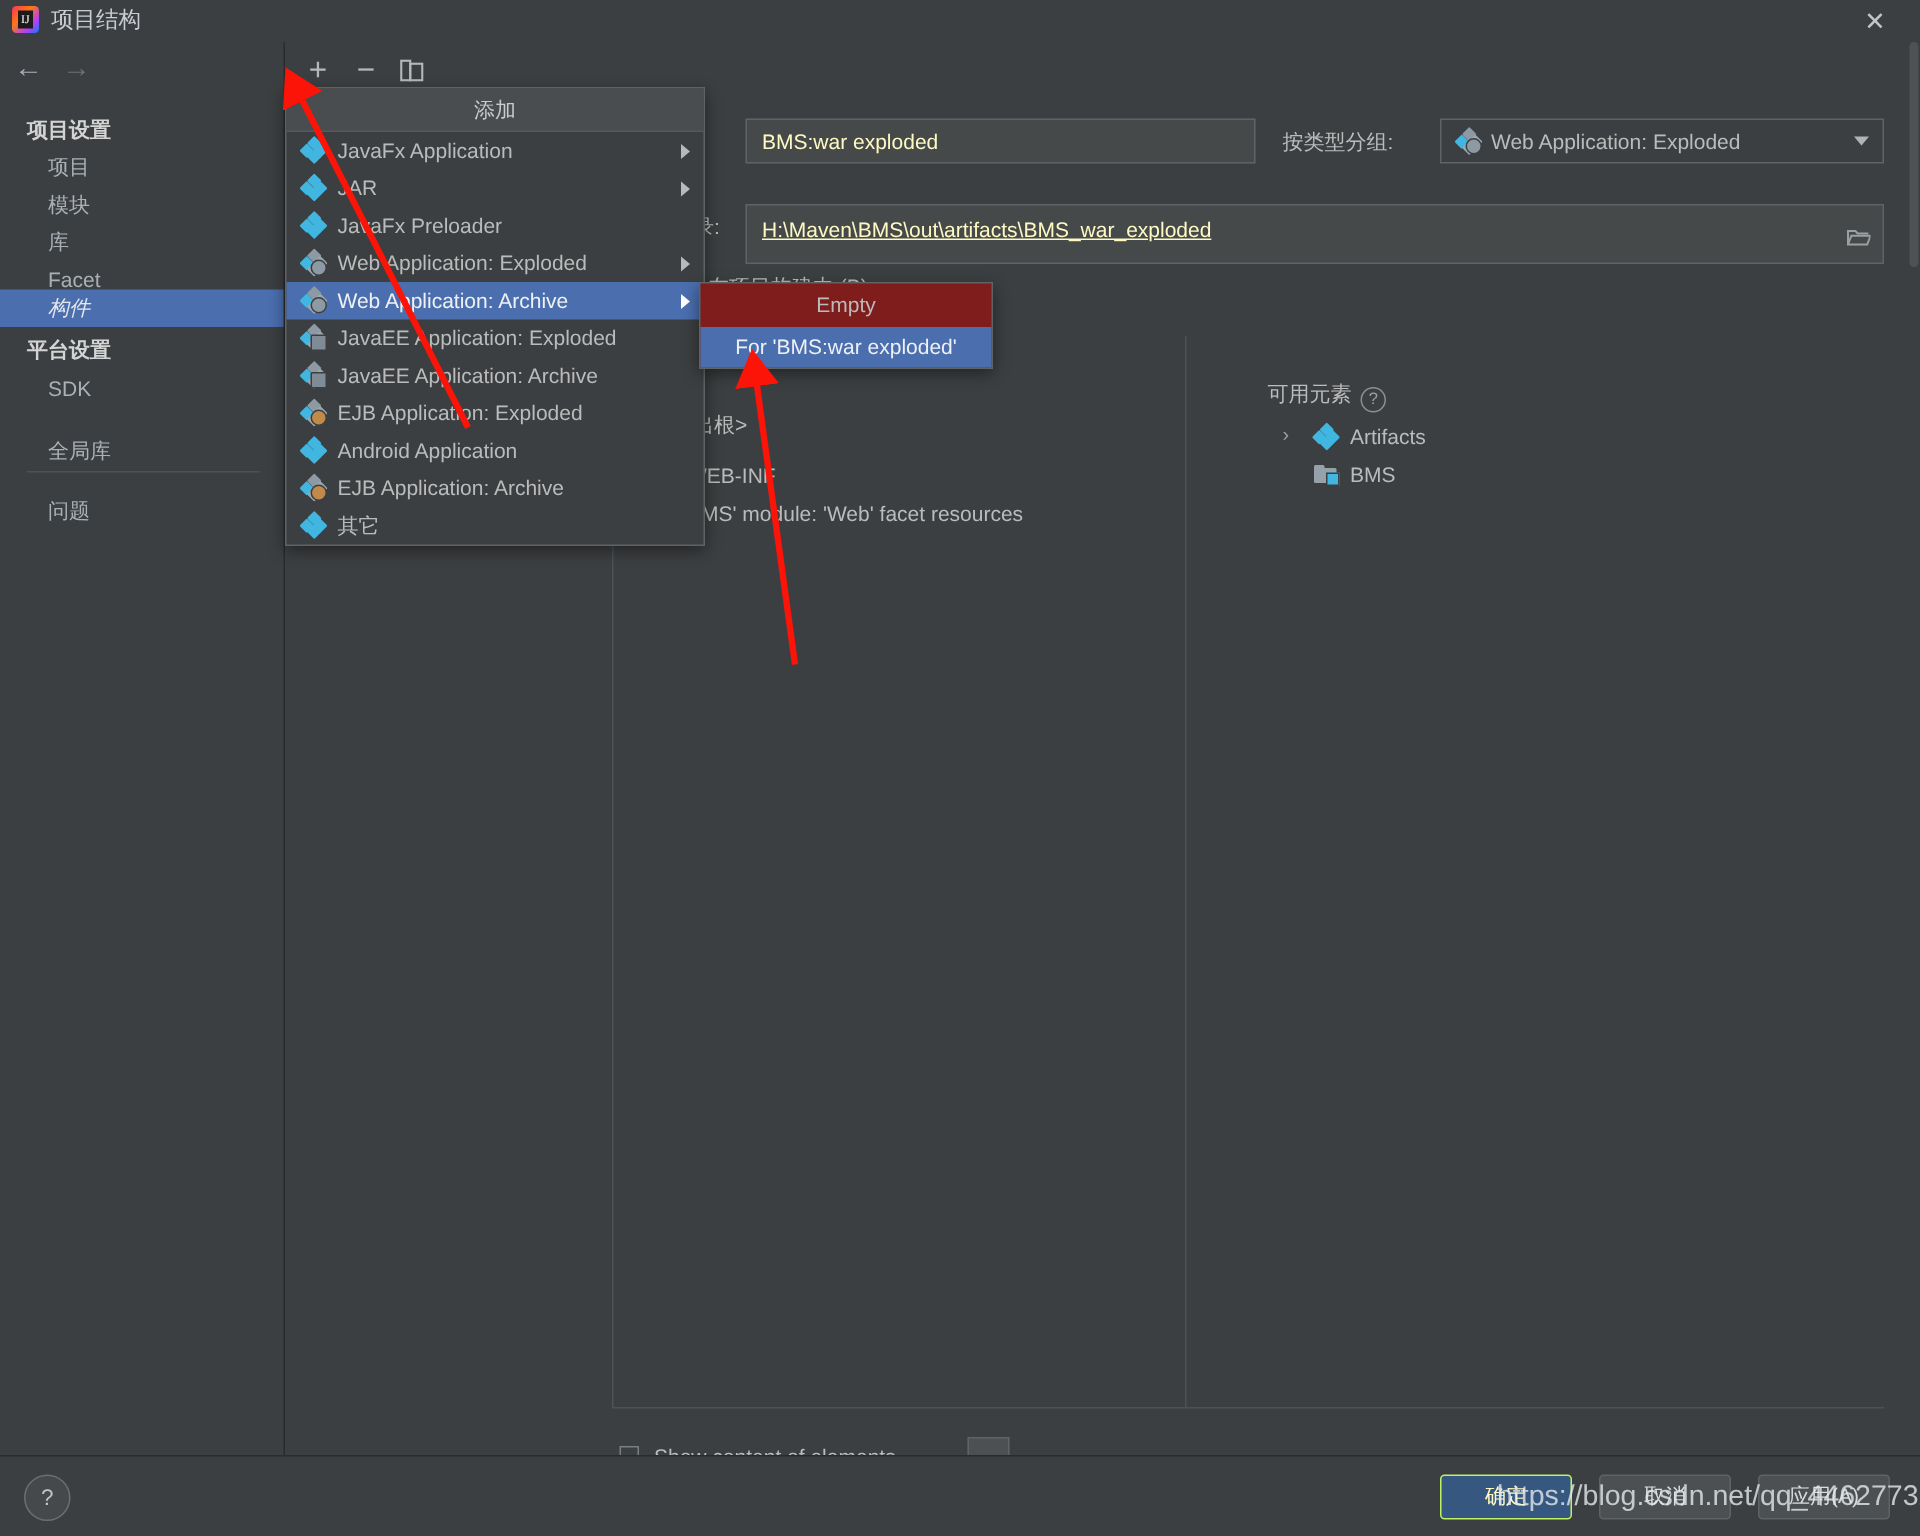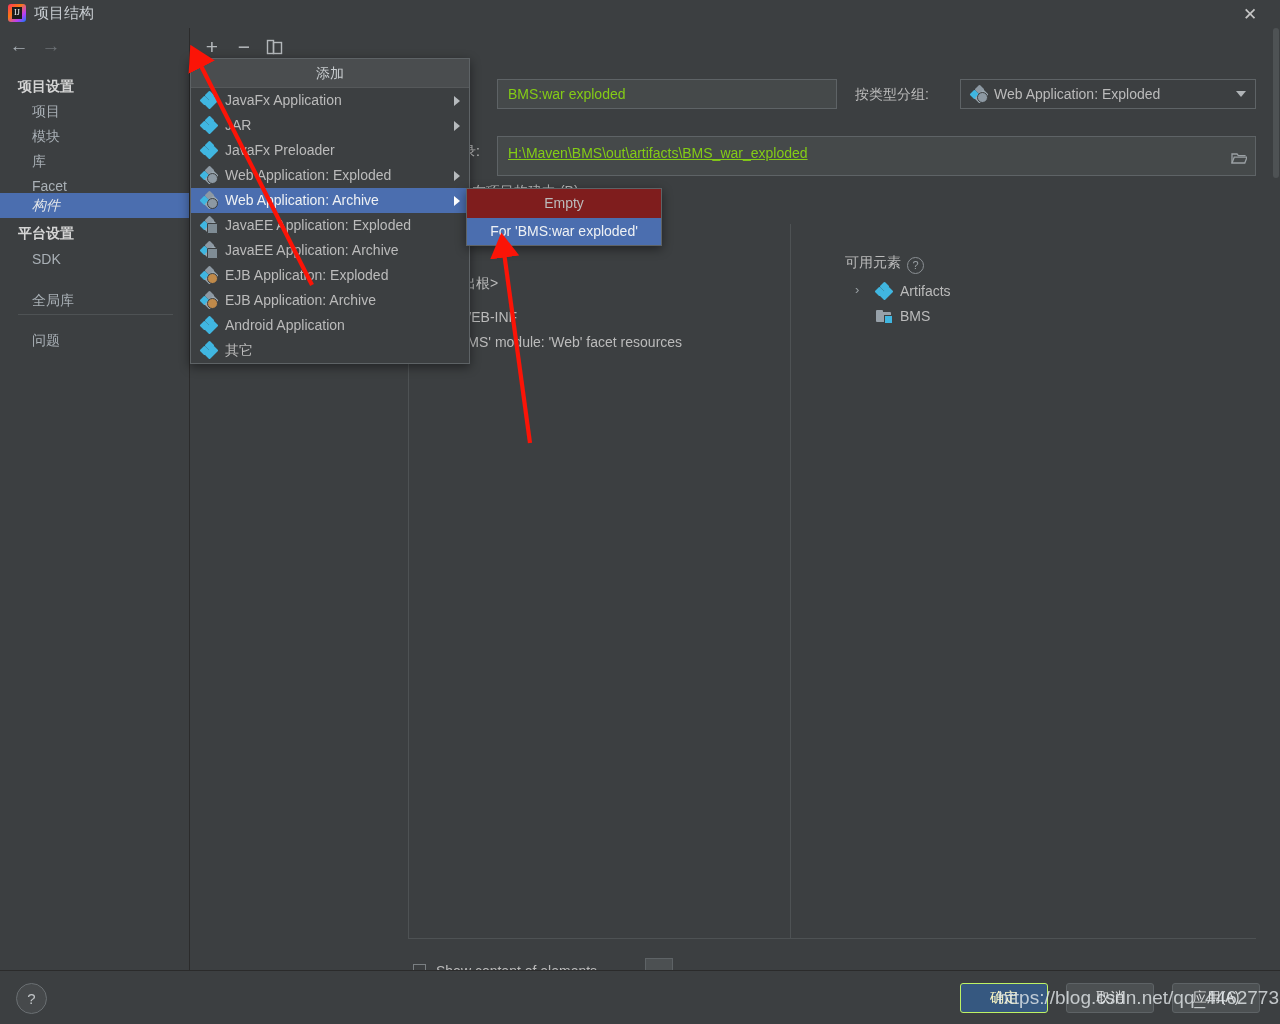--- a/index.html
+++ b/index.html
@@ -111,21 +111,21 @@
   
   .lbl {
     position: absolute;
     font-size: 14px; color: #bbbbbb;
   }
   .field {
     position: absolute;
     background: #45494a;
     border: 1px solid #5e6366;
     box-sizing: border-box;
-    color: #84cc16; font-size: 14px;
+    color: #fef9c3; font-size: 14px;
     padding: 0 10px;
     line-height: 28px;
   }
   .combo {
     position: absolute;
     background: #3c3f41;
     border: 1px solid #5e6366;
     box-sizing: border-box;
     color: #bbbbbb; font-size: 14px;
     line-height: 28px;
@@ -520,38 +520,38 @@
           <i class="d1"></i>
           <i class="d2"></i>
           <i class="d3"></i>
           <i class="d4"></i>
           <span class="badge" style="background:#c08a4a;"></span>
         </span>
       <span>EJB Application: Exploded</span>
     </div>
 
     <div class="menu-item">
+      <span class="mi-ico aicon allblue">
+          <i class="d1"></i>
+          <i class="d2"></i>
+          <i class="d3"></i>
+          <i class="d4"></i>
+        </span>
+      <span>Android Application</span>
+    </div>
+
+    <div class="menu-item">
       <span class="mi-ico aicon blue">
           <i class="d1"></i>
           <i class="d2"></i>
           <i class="d3"></i>
           <i class="d4"></i>
           <span class="badge" style="background:#c08a4a;"></span>
         </span>
       <span>EJB Application: Archive</span>
-    </div>
-
-    <div class="menu-item">
-      <span class="mi-ico aicon allblue">
-          <i class="d1"></i>
-          <i class="d2"></i>
-          <i class="d3"></i>
-          <i class="d4"></i>
-        </span>
-      <span>Android Application</span>
     </div>
 
     <div class="menu-item">
       <span class="mi-ico aicon allblue">
           <i class="d1"></i>
           <i class="d2"></i>
           <i class="d3"></i>
           <i class="d4"></i>
         </span>
       <span>其它</span>

